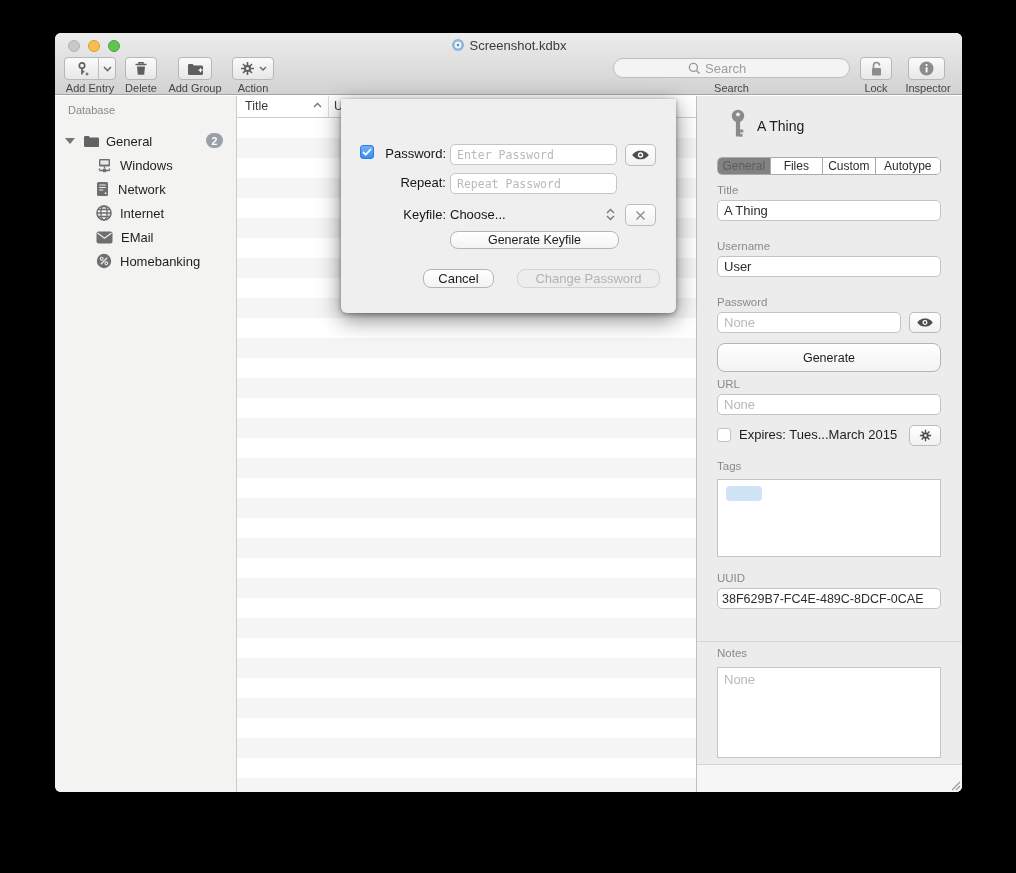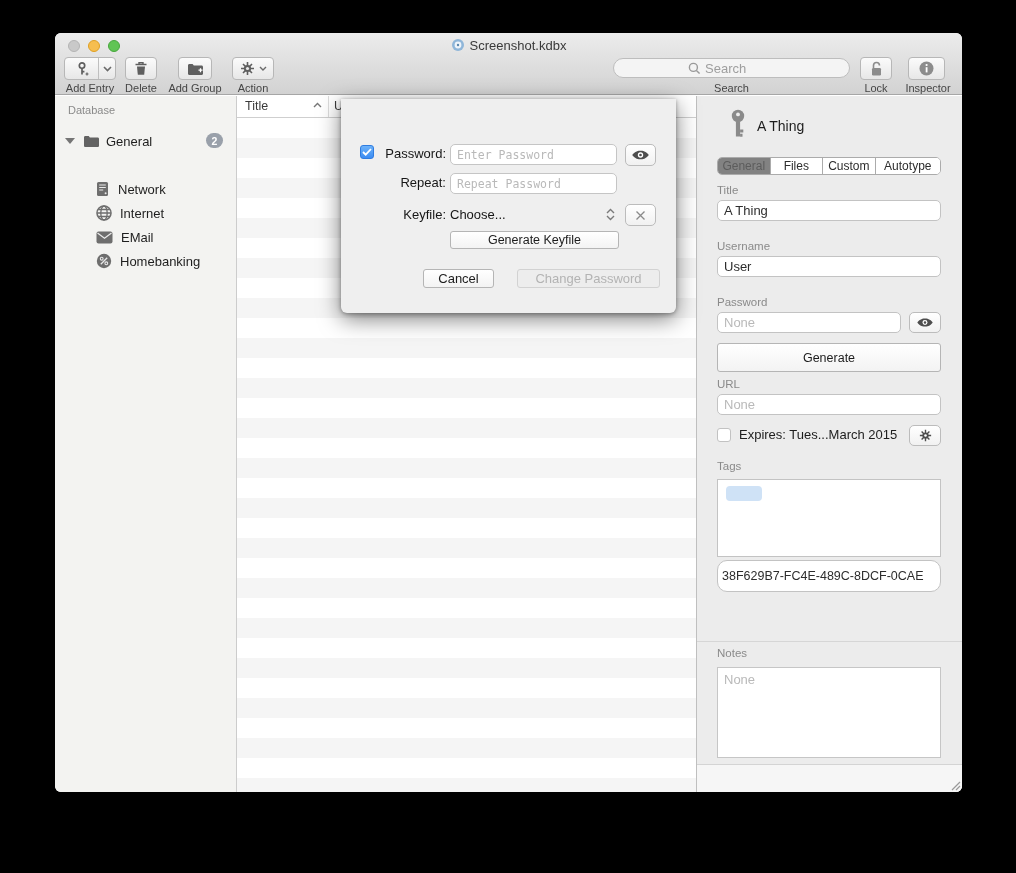--- a/index.html
+++ b/index.html
@@ -67,21 +67,21 @@
   .sq-btn { position:absolute; left:284px; width:31px; height:22px;
             background:linear-gradient(#ffffff,#f1f1f1); border:1px solid #bcbcbc; border-radius:5px;
             display:flex; align-items:center; justify-content:center; }
   .checkbox { position:absolute; width:14px; height:14px; border-radius:3px; }
   .checkbox.checked { background:linear-gradient(#6cb2fa,#3c8cf2); border:1px solid #2f7ce0;
                       display:flex; align-items:center; justify-content:center; }
   .checkbox.unchecked { background:#fff; border:1px solid #c2c2c2; }
   .popup { position:absolute; left:109px; top:105px; width:167px; height:21px;
            display:flex; align-items:center; }
   .stepper { position:absolute; right:2px; display:flex; flex-direction:column; gap:1px; }
-  .push-btn { border:1px solid #b5b5b5; border-radius:3px; background:linear-gradient(#ffffff,#f3f3f3);
+  .push-btn { border:1px solid #b5b5b5; border-radius:8px; background:linear-gradient(#ffffff,#f3f3f3);
               display:flex; align-items:center; justify-content:center; font-size:13px; color:#1c1c1c; }
   .push-btn.disabled { background:#ededed; border-color:#d2d2d2; color:#b3b3b3; }
 
   
   .inspector { width:266px; flex:none; background:#ececec; border-left:1px solid #bfbfbf;
                position:relative; font-size:13px; color:#222; }
   .insp-label { position:absolute; left:20px; font-size:11.5px; color:#8a8a8a; }
   .insp-field { position:absolute; left:20px; width:224px; height:21px; border:1px solid #c3c3c3;
                 border-radius:5px; background:#fff; padding:0 6px; font-size:13px; color:#2d2d2d;
                 outline:none; font-family:"Liberation Sans", sans-serif; }
@@ -230,20 +230,31 @@
         <span class="disclosure"></span>
         <span class="icon" style="margin-left:8px;">
           <svg width="17" height="14" viewBox="0 0 17 14">
               <path d="M1 3.3c0-.7.6-1.3 1.3-1.3h3.4l1.2 1.4h7.8c.7 0 1.3.6 1.3 1.3v7c0 .7-.6 1.3-1.3 1.3H2.3c-.7 0-1.3-.6-1.3-1.3z" fill="#636363"></path>
             </svg>
         </span>
         <span style="margin-left:6px;">General</span>
         <span class="badge">2</span>
       </div>
 
+      <div class="side-row" style="top:57px;">
+        <span class="icon" style="margin-left:41px;">
+          <svg width="17" height="15" viewBox="0 0 17 15">
+              <rect x="3" y="1" width="11" height="7.5" rx="1" fill="#6e6e6e"></rect>
+              <rect x="4.4" y="2.4" width="8.2" height="4.2" fill="#e9e9e9"></rect>
+              <path d="M8.5 8.5v2M3.5 12.5h10M3.5 10.5v2M13.5 10.5v2" stroke="#6e6e6e" stroke-width="1.4"></path>
+              <rect x="6.8" y="10.8" width="3.4" height="3.4" fill="#6e6e6e"></rect>
+            </svg>
+        </span>
+        <span style="margin-left:7px;">Windows</span>
+      </div>
 
       <div class="side-row" style="top:81px;">
         <span class="icon" style="margin-left:41px;">
           <svg width="13" height="16" viewBox="0 0 13 16">
               <rect x="1" y="1" width="11" height="14" rx="1.5" fill="#6e6e6e"></rect>
               <path d="M3.2 4h6.6M3.2 6.5h6.6M3.2 9h4" stroke="#e9e9e9" stroke-width="1.2"></path>
               <circle cx="9.6" cy="12.3" r="1" fill="#e9e9e9"></circle>
             </svg>
         </span>
         <span style="margin-left:9px;">Network</span>
@@ -351,21 +362,21 @@
             </svg>
         </span>
       </div>
 
       <div class="insp-label" style="top:364px;">Tags</div>
       <div class="tags-box">
         <span class="tag-chip"></span>
       </div>
 
       <div class="insp-label" style="top:476px;">UUID</div>
-      <input class="insp-field" style="top: 464px; font-size: 12.5px; padding: 15px 4px; border-radius: 10px;" readonly="" value="38F629B7-FC4E-489C-8DCF-0CAE">
+      <input class="insp-field" style="top: 492px; font-size: 12.5px; padding: 4px 4px;" readonly="" value="38F629B7-FC4E-489C-8DCF-0CAE">
 
       <div class="insp-divider"></div>
 
       <div class="insp-label" style="top:551px;">Notes</div>
       <textarea class="notes-area" placeholder="None" style=""></textarea>
 
       <div class="insp-footer">
         <span class="grip icon">
           <svg width="12" height="12" viewBox="0 0 12 12">
               <path d="M11 3L3 11M11 7l-4 4M11 11h0" stroke="#9a9a9a" stroke-width="1.2"></path>

